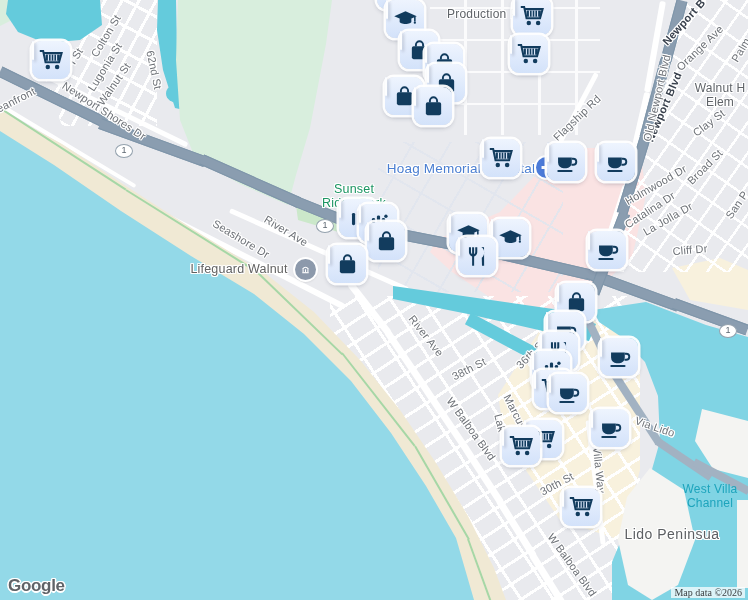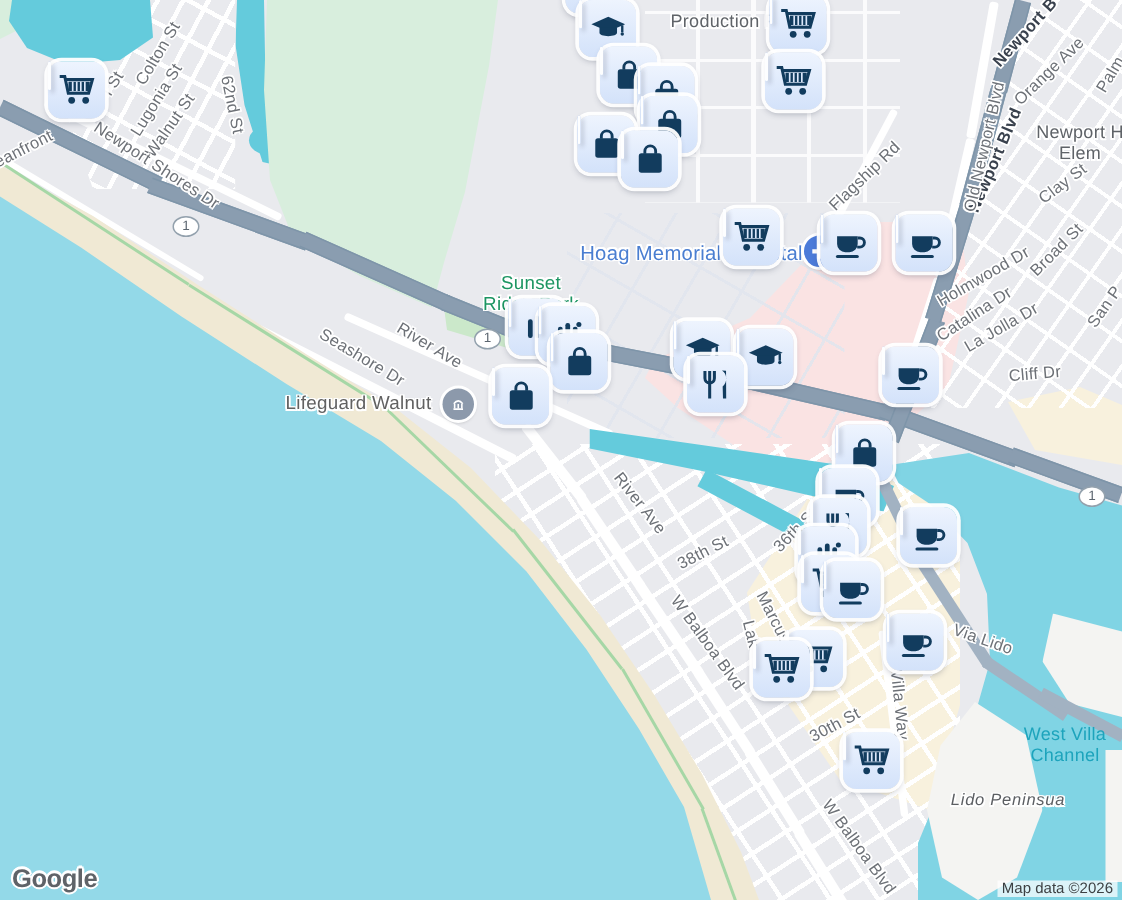--- a/index.html
+++ b/index.html
@@ -60,42 +60,42 @@
   
   .lbl{font-size:11px;color:#6d7177;letter-spacing:.2px;white-space:pre;text-align:center;line-height:1.15;
     text-shadow:1px 0 0 #fff,-1px 0 0 #fff,0 1px 0 #fff,0 -1px 0 #fff,1px 1px 0 #fff,-1px -1px 0 #fff,1px -1px 0 #fff,-1px 1px 0 #fff;}
   .lbl.st2{font-size:12px;color:#5f6368;}
   .lbl.hwy2{font-size:11px;color:#39414d;font-weight:bold;letter-spacing:.3px;}
   .lbl.poi{font-size:12.5px;color:#616161;}
   .lbl.hoag{font-size:13.5px;color:var(--hoaglabel);}
   .lbl.park{font-size:12.5px;color:var(--parklabel);}
   .lbl.school{font-size:12px;color:#5f6368;}
   .lbl.water{font-size:12px;color:var(--waterlabel);text-shadow:none;}
-  .lbl.loc{font-size:11px;color:#5c5f63;font-style:italic;letter-spacing:.5px;}
+  .lbl.loc{font-size:14px;color:#5c5f63;letter-spacing:.5px;}
 
   .shield{width:18px;height:14px;background:#fff;border:1.5px solid #93a1ad;border-radius:50%;
     font-size:9px;color:#5c6670;text-align:center;line-height:11px;transform:translate(-50%,-50%);}
 
   
   .dot{width:21px;height:21px;border-radius:50%;box-shadow:0 0 0 2px #fff,0 1px 3px rgba(0,0,0,.4);z-index:0;}
   .dot svg{left:0;top:0;right:0;bottom:0;margin:auto;width:17px;height:17px;}
 
   
   .mk{width:38px;height:38px;border-radius:9px;z-index:0;
       background:linear-gradient(#eef4fe,#d3e2fa);
       box-shadow:0 0 0 2.5px rgba(255,255,255,.95),0 2px 5px rgba(50,60,85,.45);}
   .mk::after{content:"";left:50%;bottom:-7px;width:13px;height:13px;z-index:-1;
       background:#cfdff9;transform:translateX(-50%) rotate(45deg);border-radius:2.5px;
       border-right:2.5px solid rgba(255,255,255,.95);border-bottom:2.5px solid rgba(255,255,255,.95);
       box-shadow:2px 2px 3px rgba(50,60,85,.25);}
   .mk svg{left:0;top:0;right:0;bottom:0;margin:auto;width:27px;height:27px;color:var(--ink);}
 
   #glogo{left:8px;bottom:4px;position:absolute;font-size:17px;font-weight:bold;color:#5f6368;letter-spacing:-.3px;
     text-shadow:1.5px 0 0 #fff,-1.5px 0 0 #fff,0 1.5px 0 #fff,0 -1.5px 0 #fff,1px 1px 0 #fff,-1px -1px 0 #fff,1px -1px 0 #fff,-1px 1px 0 #fff;}
-  #attr{right:3px;bottom:2px;left:auto;top:auto;font-size:10px;color:#3c4043;background:rgba(255,255,255,.72);padding:0 3px;}
+  #attr{right:3px;bottom:2px;left:auto;top:auto;font-size:10px;color:#3c4043;background:rgba(255,255,255,.72);padding:0 3px;font-family:Liberation Serif, serif;}
 </style>
 </head>
 <body>
 
 <div id="map">
 
   <div id="pink" class="full"></div>
   <div id="beige1" class="full"></div>
   <div id="beige2" class="full"></div>
   <div id="cornerpark" class="full"></div>
@@ -196,21 +196,21 @@
       <div class="lbl st" style="left: 741px; top: 50px; transform: translate(-50%, -50%) rotate(-59deg);">Palm</div>
       <div class="lbl st" style="left: 737px; top: 205px; transform: translate(-50%, -50%) rotate(-55deg);">San P</div>
       <div class="lbl st2" style="left: 484px; top: 15px; transform: translate(-50%, -50%) rotate(0deg);">Production Pl</div>
       <div class="lbl hwy2" style="left: 684px; top: 22px; transform: translate(-50%, -50%) rotate(-48deg);">Newport B</div>
       <div class="lbl hwy2" style="left: 664px; top: 107px; transform: translate(-50%, -50%) rotate(-67deg);">Newport Blvd</div>
       <div class="lbl st" style="left: 657px; top: 98px; transform: translate(-50%, -50%) rotate(-77deg);">Old Newport Blvd</div>
       <div class="lbl hoag" style="left: 461px; top: 169px; transform: translate(-50%, -50%) rotate(0deg);">Hoag Memorial Hospital</div>
       <div class="lbl poi" style="left: 239px; top: 269px; transform: translate(-50%, -50%) rotate(0deg);">Lifeguard Walnut</div>
       <div class="lbl park" style="left: 354px; top: 196px; transform: translate(-50%, -50%) rotate(0deg);">Sunset
 Ridge Park</div>
-      <div class="lbl school" style="left: 720px; top: 96px; transform: translate(-50%, -50%) rotate(0deg);">Newport H
+      <div class="lbl school" style="left: 720px; top: 96px; transform: translate(-50%, -50%) rotate(0deg);">Walnut H
 Elem</div>
       <div class="lbl water" style="left: 710px; top: 497px; transform: translate(-50%, -50%) rotate(0deg);">West Villa
 Channel</div>
       <div class="lbl loc" style="left: 672px; top: 534px; transform: translate(-50%, -50%) rotate(0deg);">Lido Peninsua</div>
     </div>
   <div id="dots" class="full">
       <div class="dot" style="left: 294.5px; top: 258.5px; background: rgb(140, 153, 171);">
         <svg viewBox="0 0 24 24" fill="none" stroke="#fff">
           <path d="M7.5 16.5h9" stroke-width="1.6"></path>
           <path d="M8.6 16v-4.2M12 16v-4.2M15.4 16v-4.2" stroke-width="1.5"></path>

